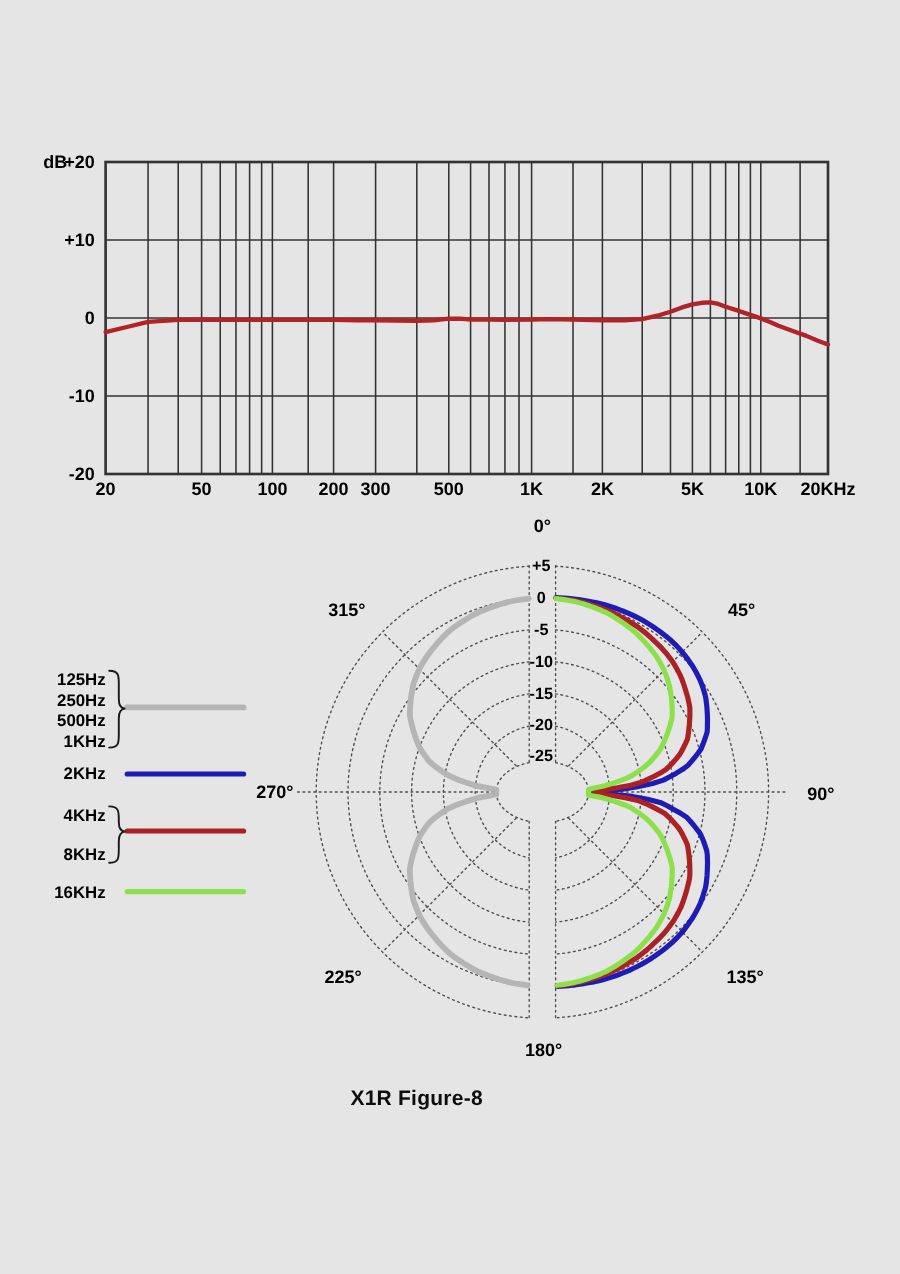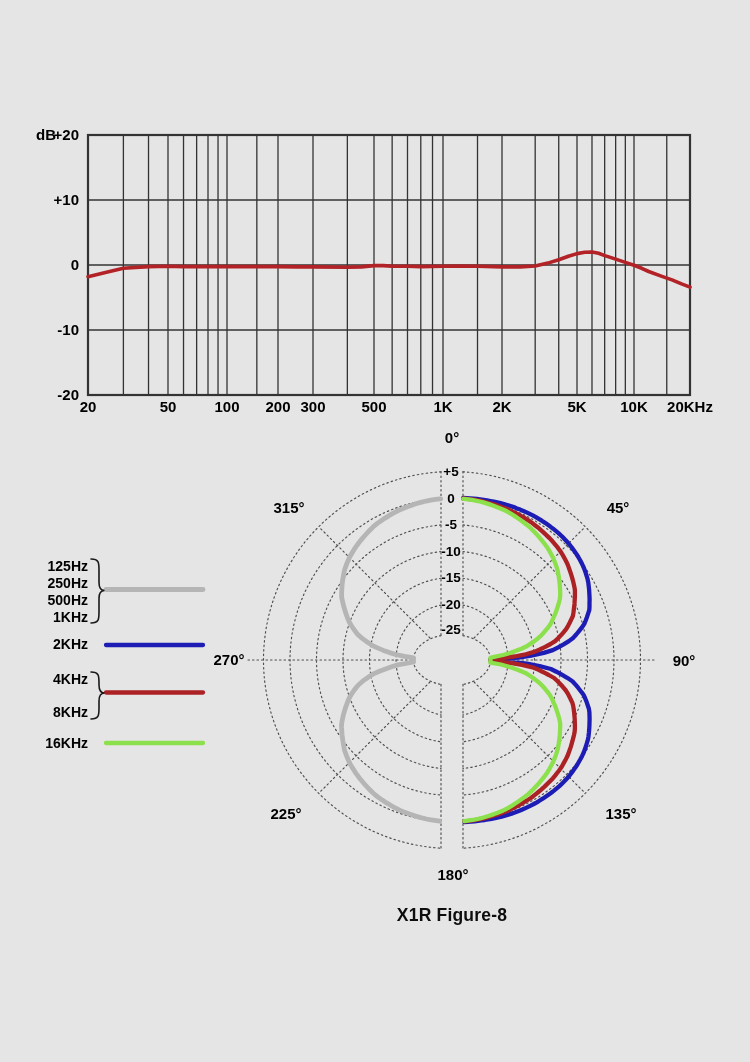--- a/index.html
+++ b/index.html
@@ -1,19 +1,19 @@
 <!DOCTYPE html>
 <html><head>
 <meta charset="utf-8">
 <style>
   html,body{margin:0;padding:0;background:#ffffff;}
   .page{position:relative;width:750px;height:1062px;background:#e5e5e5;overflow:hidden;
         font-family:"Liberation Sans",sans-serif;}
   svg{position:absolute;left:0;top:0;}
-  .chart-title{position:absolute;left:302px;top:905px;width:300px;text-align:center;
+  .chart-title{position:absolute;left:292px;top:905px;width:300px;
                font-size:17.5px;font-weight:700;color:#0d0d0d;letter-spacing:0.2px;}
 </style>
 </head>
 <body>
 
 <div class="page">
   <svg id="freqChart" width="750" height="430" viewBox="0 0 750 430">
       <g stroke="#333333" stroke-width="1.3">
         <line x1="123.4005639479808" y1="135" x2="123.4005639479808" y2="395"></line>
         <line x1="148.5176637892824" y1="135" x2="148.5176637892824" y2="395"></line>

